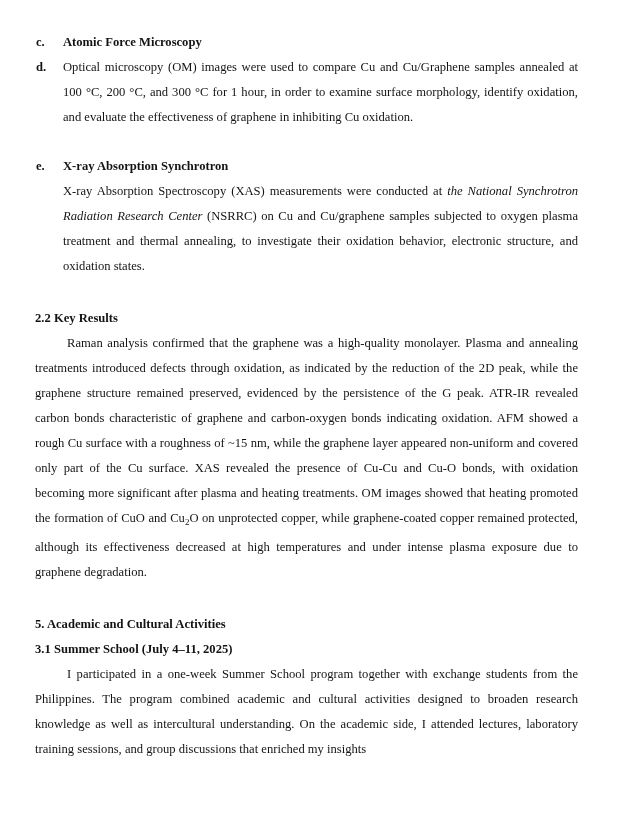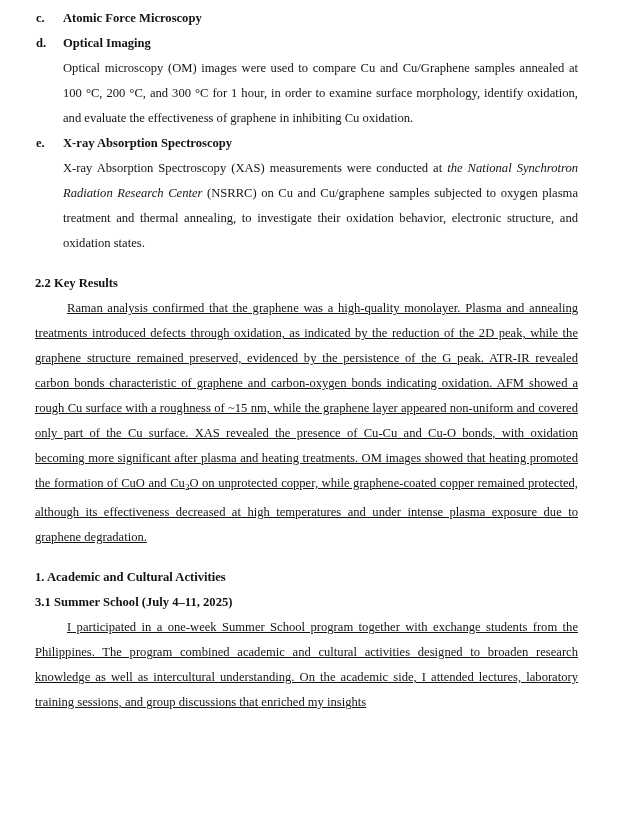--- a/index.html
+++ b/index.html
@@ -25,35 +25,35 @@
     padding-left: 28px;
   }
   .item-label {
     position: absolute;
     left: 1px;
     top: 0;
     font-weight: 700;
   }
   .item-heading {
     font-weight: 700;
+    margin-top: 24px;
   }
   .justify {
     text-align: justify;
     text-align-last: left;
     -moz-text-align-last: left;
   }
   .section-heading {
     font-weight: 700;
   }
   .gap-before {
-    margin-top: 15px;
+    margin-top: 27px;
   }
   .para-indent {
     text-indent: 32px;
-    text-decoration: underline;
   }
   .italic {
     font-style: italic;
   }
   .sub {
     font-size: 9px;
     vertical-align: -3px;
     letter-spacing: 0;
   }
 </style>
@@ -62,30 +62,29 @@
 
 <div class="page">
 
   <div class="method-item">
     <span class="item-label">c.</span>
     <div class="item-heading">Atomic Force Microscopy</div>
   </div>
 
   <div class="method-item">
     <span class="item-label">d.</span>
-    <div class="item-heading">Optical Imaging</div>
     <div class="item-body justify"><span>Optical microscopy (OM) images were used to compare Cu and Cu/Graphene samples annealed at 100 °C, 200 °C, and 300 °C for 1 hour, in order to examine surface morphology, identify oxidation, and evaluate the effectiveness of graphene in inhibiting Cu oxidation.</span></div>
   </div>
 
   <div class="method-item">
     <span class="item-label">e.</span>
-    <div class="item-heading">X-ray Absorption Spectroscopy</div>
+    <div class="item-heading">X-ray Absorption Synchrotron</div>
     <div class="item-body justify"><span>X-ray Absorption Spectroscopy (XAS) measurements were conducted at </span><span class="italic">the National Synchrotron Radiation Research Center</span><span> (NSRRC) on Cu and Cu/graphene samples subjected to oxygen plasma treatment and thermal annealing, to investigate their oxidation behavior, electronic structure, and oxidation states.</span></div>
   </div>
 
   <div class="section-heading gap-before">2.2 Key Results</div>
   <div class="justify para-indent"><span>Raman analysis confirmed that the graphene was a high-quality monolayer. Plasma and annealing treatments introduced defects through oxidation, as indicated by the reduction of the 2D peak, while the graphene structure remained preserved, evidenced by the persistence of the G peak. ATR-IR revealed carbon bonds characteristic of graphene and carbon-oxygen bonds indicating oxidation. AFM showed a rough Cu surface with a roughness of ~15 nm, while the graphene layer appeared non-uniform and covered only part of the Cu surface. XAS revealed the presence of Cu-Cu and Cu-O bonds, with oxidation becoming more significant after plasma and heating treatments. OM images showed that heating promoted the formation of CuO and Cu</span><span class="sub">2</span><span>O on unprotected copper, while graphene-coated copper remained protected, although its effectiveness decreased at high temperatures and under intense plasma exposure due to graphene degradation.</span></div>
 
-  <div class="section-heading gap-before">1. Academic and Cultural Activities</div>
+  <div class="section-heading gap-before">5. Academic and Cultural Activities</div>
   <div class="section-heading">3.1 Summer School (July 4–11, 2025)</div>
   <div class="justify para-indent"><span>I participated in a one-week Summer School program together with exchange students from the Philippines. The program combined academic and cultural activities designed to broaden research knowledge as well as intercultural understanding. On the academic side, I attended lectures, laboratory training sessions, and group discussions that enriched my insights</span></div>
 
 </div>
 
 </body></html>

